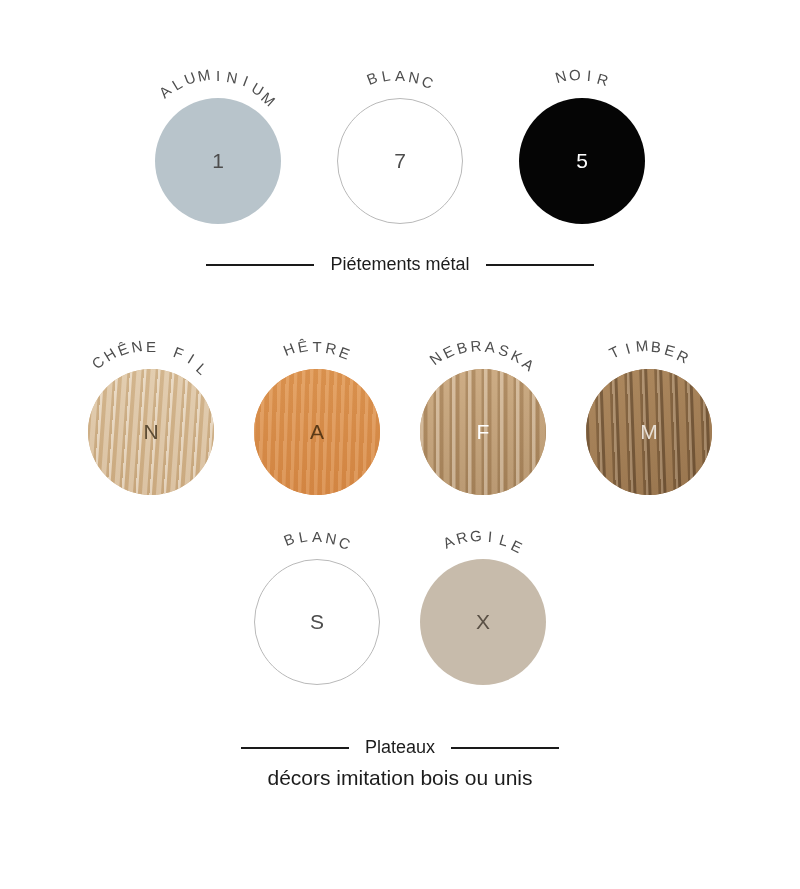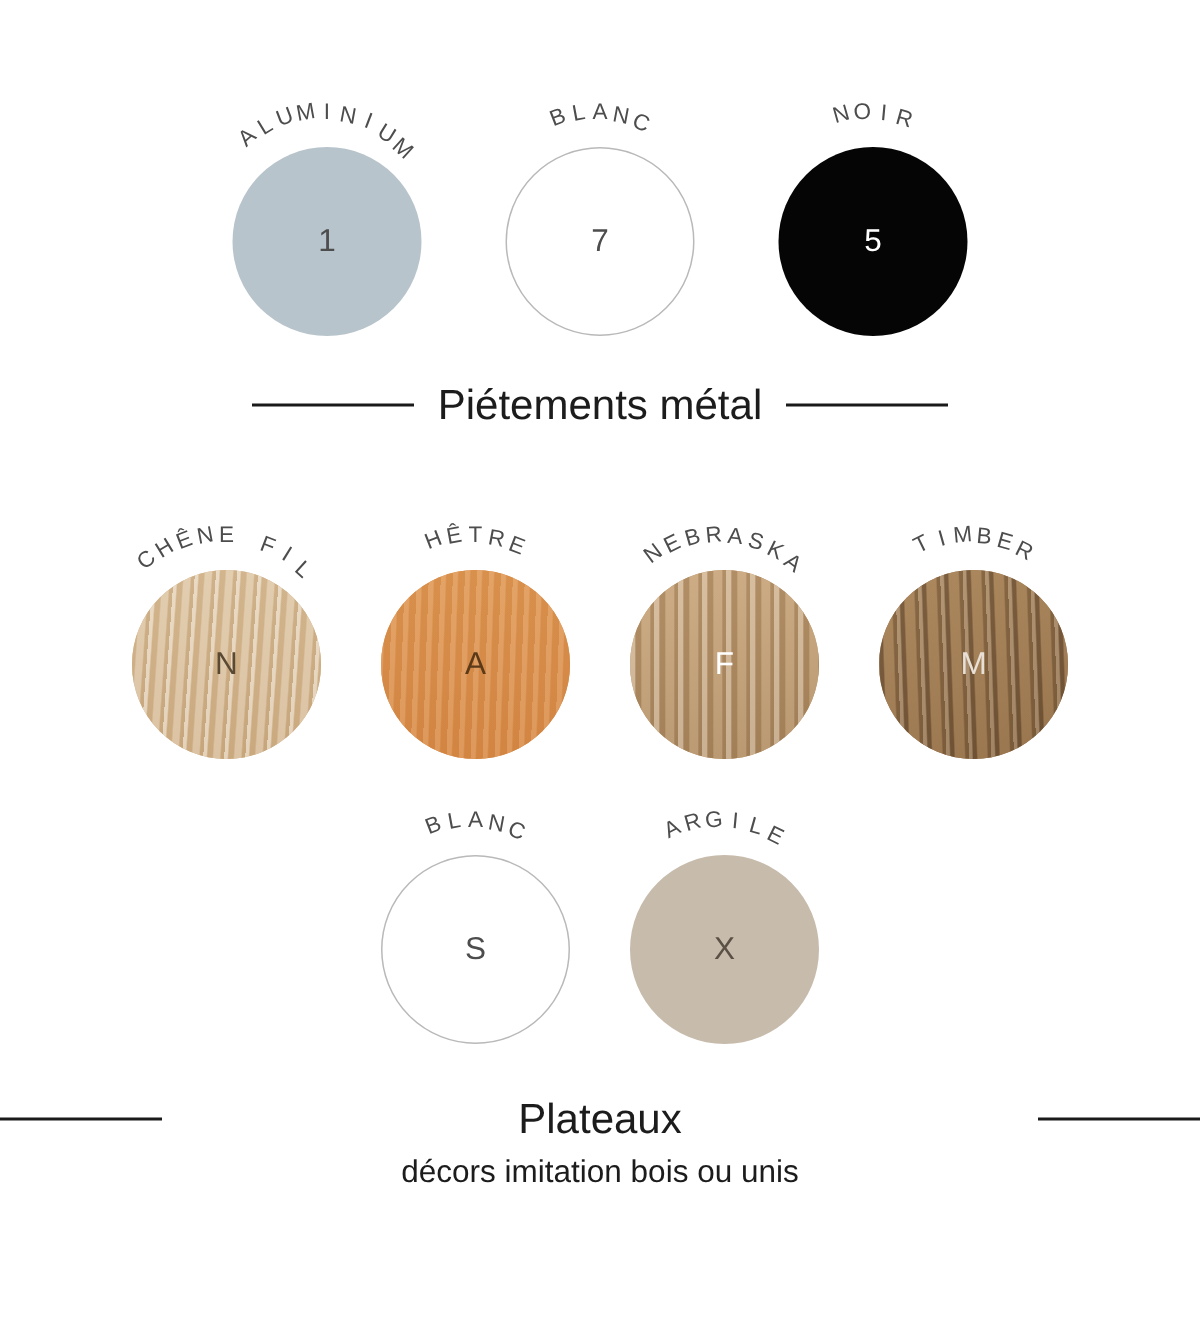--- a/index.html
+++ b/index.html
@@ -114,34 +114,34 @@
     justify-content: center;
     gap: 16px;
     margin-top: 26px;
   }
   .caption .line {
     height: 2px;
     background: #1a1a1a;
     width: 108px;
   }
   .caption .cap-text {
-    font-size: 28px;
+    font-size: 18px;
     color: #1c1c1c;
     white-space: nowrap;
   }
 
   .caption-sub {
     text-align: center;
     font-size: 21px;
     color: #1c1c1c;
     margin-top: 8px;
   }
 
   .caption-metal { margin-top: 30px; }
-  .caption-wood  { margin-top: 34px; justify-content: space-between; }
+  .caption-wood  { margin-top: 52px; }
 
   
   .grain {
     position: absolute;
     inset: 0;
     border-radius: 50%;
     z-index: 1;
   }
   .grain-chene {
     background:

